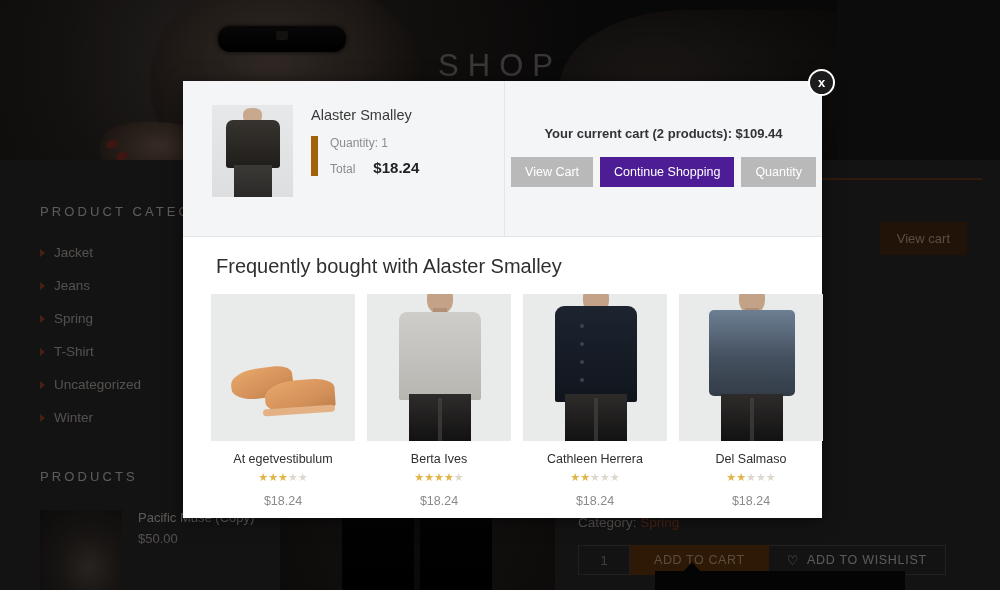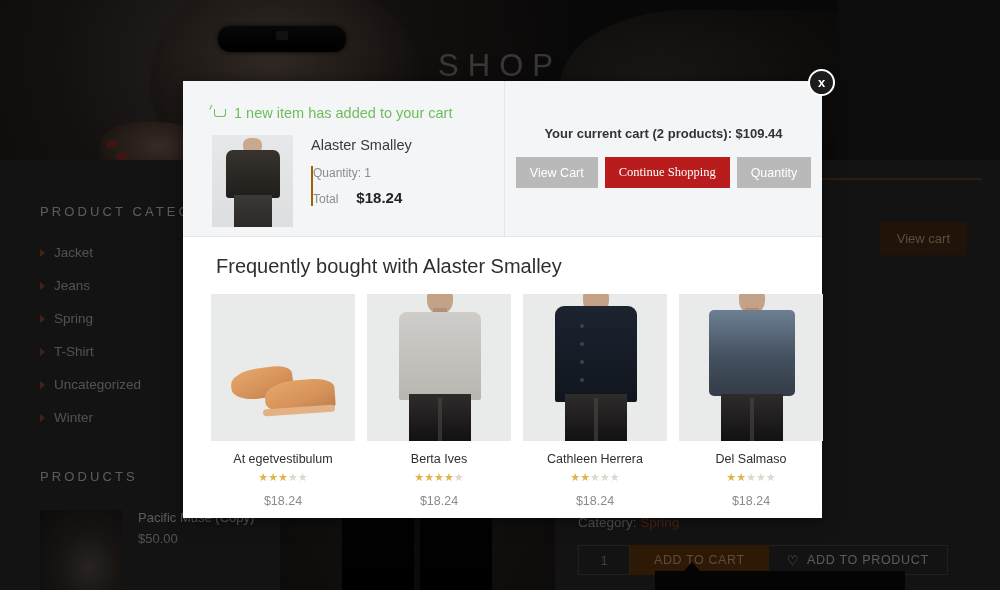--- a/index.html
+++ b/index.html
@@ -222,38 +222,38 @@
   .it-shirt {
     position: absolute; left: 33px; top: 17px; width: 16px; height: 36px;
     background: #4a4743;
   }
   .it-pants {
     position: absolute; left: 22px; top: 60px; width: 38px; height: 33px;
     background: linear-gradient(180deg, #3b3936 0%, #2b2927 100%);
   }
   .item-info { padding-top: 2px; }
   .item-name { font-size: 14.5px; color: #3a3a3a; margin-bottom: 13px; }
-  .meta-block { border-left: 2px solid #a16207; }
+  .meta-block { border-left: 7px solid #a16207; padding-left: 12px; }
   .meta-qty { font-size: 12px; color: #8c8c8c; margin-bottom: 9px; }
   .meta-total { display: flex; align-items: baseline; gap: 18px; }
   .meta-total-lbl { font-size: 12px; color: #8c8c8c; }
   .meta-total-val { font-size: 15px; font-weight: bold; color: #222; }
 
   .mt-right {
     flex: 1; padding-top: 45px; text-align: center;
   }
   .cart-summary {
     font-size: 13px; font-weight: bold; color: #333; margin-bottom: 16px;
   }
   .sum-btns { display: flex; justify-content: center; gap: 7px; }
   .btn {
     font-size: 12.5px; border: none; padding: 8px 14px; cursor: pointer;
     color: #ffffff; background: #b9b9b9;
   }
-  .btn-accent { background: #b91c1c; font-family: Liberation Serif, serif; }
+  .btn-accent { background: #4c1d95; }
 
   .modal-body { padding: 18px 0 0 0; }
   .fb-title {
     font-size: 20px; color: #2f2f2f; font-weight: 400;
     padding-left: 33px; margin-bottom: 16px;
   }
   .fb-grid {
     display: flex; gap: 12px; padding: 0 28px;
   }
   .fb-card { width: 144px; }
@@ -386,38 +386,34 @@
   <div class="rc-desc">gula, eget lacinia odio sem</div>
   <div class="rc-cat">
     <span>Category:</span>
     <b>Spring</b>
   </div>
   <div class="rc-actions">
     <div class="qty-box">1</div>
     <button class="atc-btn">ADD TO CART</button>
     <button class="wish-btn">
       <span class="heart">♡</span>
-      <span>ADD TO PRODUCT</span>
+      <span>ADD TO WISHLIST</span>
     </button>
   </div>
   <div class="tooltip-arrow"></div>
   <div class="tooltip-blk"></div>
 
   <div class="dimmer"></div>
 </div>
 
 <div class="modal">
 
   <div class="modal-top">
 
     <div class="mt-left">
-      <div class="added-msg">
-        <span class="cart-glyph"></span>
-        <span>1 new item has added to your cart</span>
-      </div>
       <div class="item-row">
         <div class="item-thumb">
           <div class="it-head"></div>
           <div class="it-shirt"></div>
           <div class="it-jacket"></div>
           <div class="it-pants"></div>
         </div>
         <div class="item-info">
           <div class="item-name">Alaster Smalley</div>
           <div class="meta-block">

